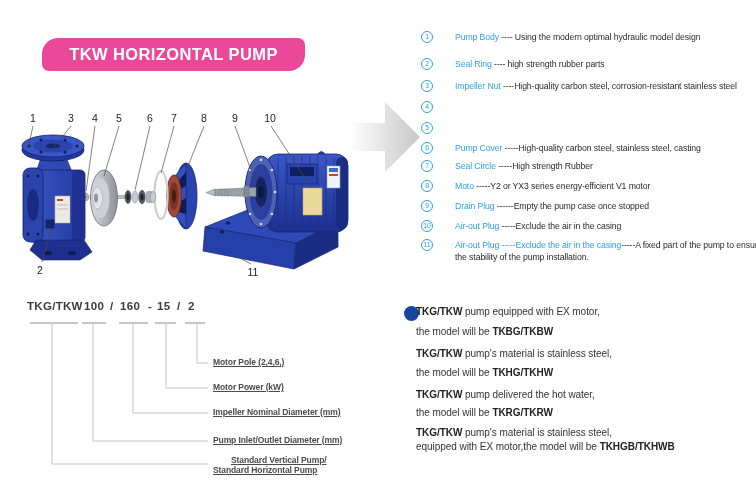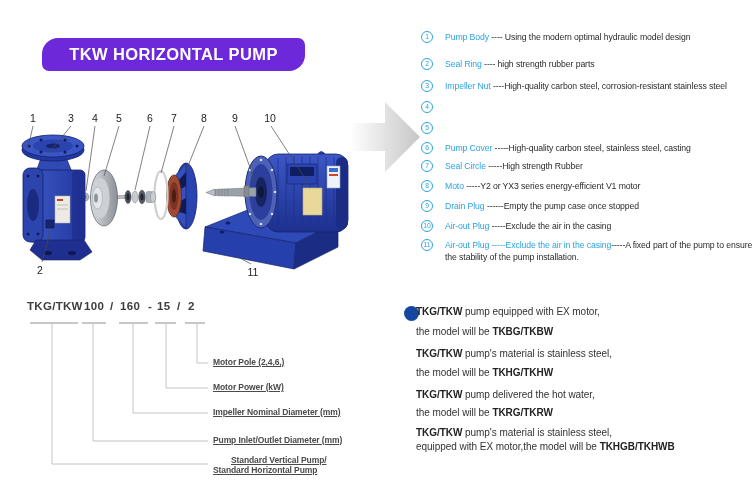--- a/index.html
+++ b/index.html
@@ -1,29 +1,29 @@
 <!DOCTYPE html>
 <html><head>
 <meta charset="utf-8">
 <style>
   html,body{margin:0;padding:0;background:#ffffff;}
   .page{position:relative;width:756px;height:500px;background:#ffffff;overflow:hidden;
         font-family:"Liberation Sans",sans-serif;color:#2b2b2b;}
 
   
   .banner{position:absolute;left:42px;top:38px;width:263px;height:33px;
-          background:#6d28d9;border-radius:16px 7px 16px 7px;
+          background:#ec4899;border-radius:16px 7px 16px 7px;
           display:flex;align-items:center;justify-content:center;}
   .banner span{color:#ffffff;font-weight:bold;font-size:16.5px;letter-spacing:.4px;}
 
   
   .diagram-svg{position:absolute;left:0;top:95px;width:430px;height:195px;}
 
   
-  .pl-item{position:absolute;left:421px;display:flex;align-items:flex-start;gap:12px;
+  .pl-item{position:absolute;left:421px;display:flex;align-items:flex-start;gap:22px;
            font-size:8.7px;letter-spacing:-.1px;color:#2b2b2b;}
   .pl-num{flex:0 0 auto;width:10px;height:10px;border:1px solid #2da3e0;border-radius:50%;
           color:#2da3e0;font-size:6.8px;line-height:10px;text-align:center;margin-top:0px;}
   .pl-text{white-space:nowrap;padding-top:1px;}
   .pl-text.wrap{white-space:normal;width:318px;line-height:1.35;}
   .blue{color:#2da3e0;}
 
   
   .legend-svg{position:absolute;left:0;top:290px;width:400px;height:200px;}
   .seg{position:absolute;top:300px;font-weight:bold;font-size:11.5px;color:#3d3d3d;letter-spacing:.3px;}

